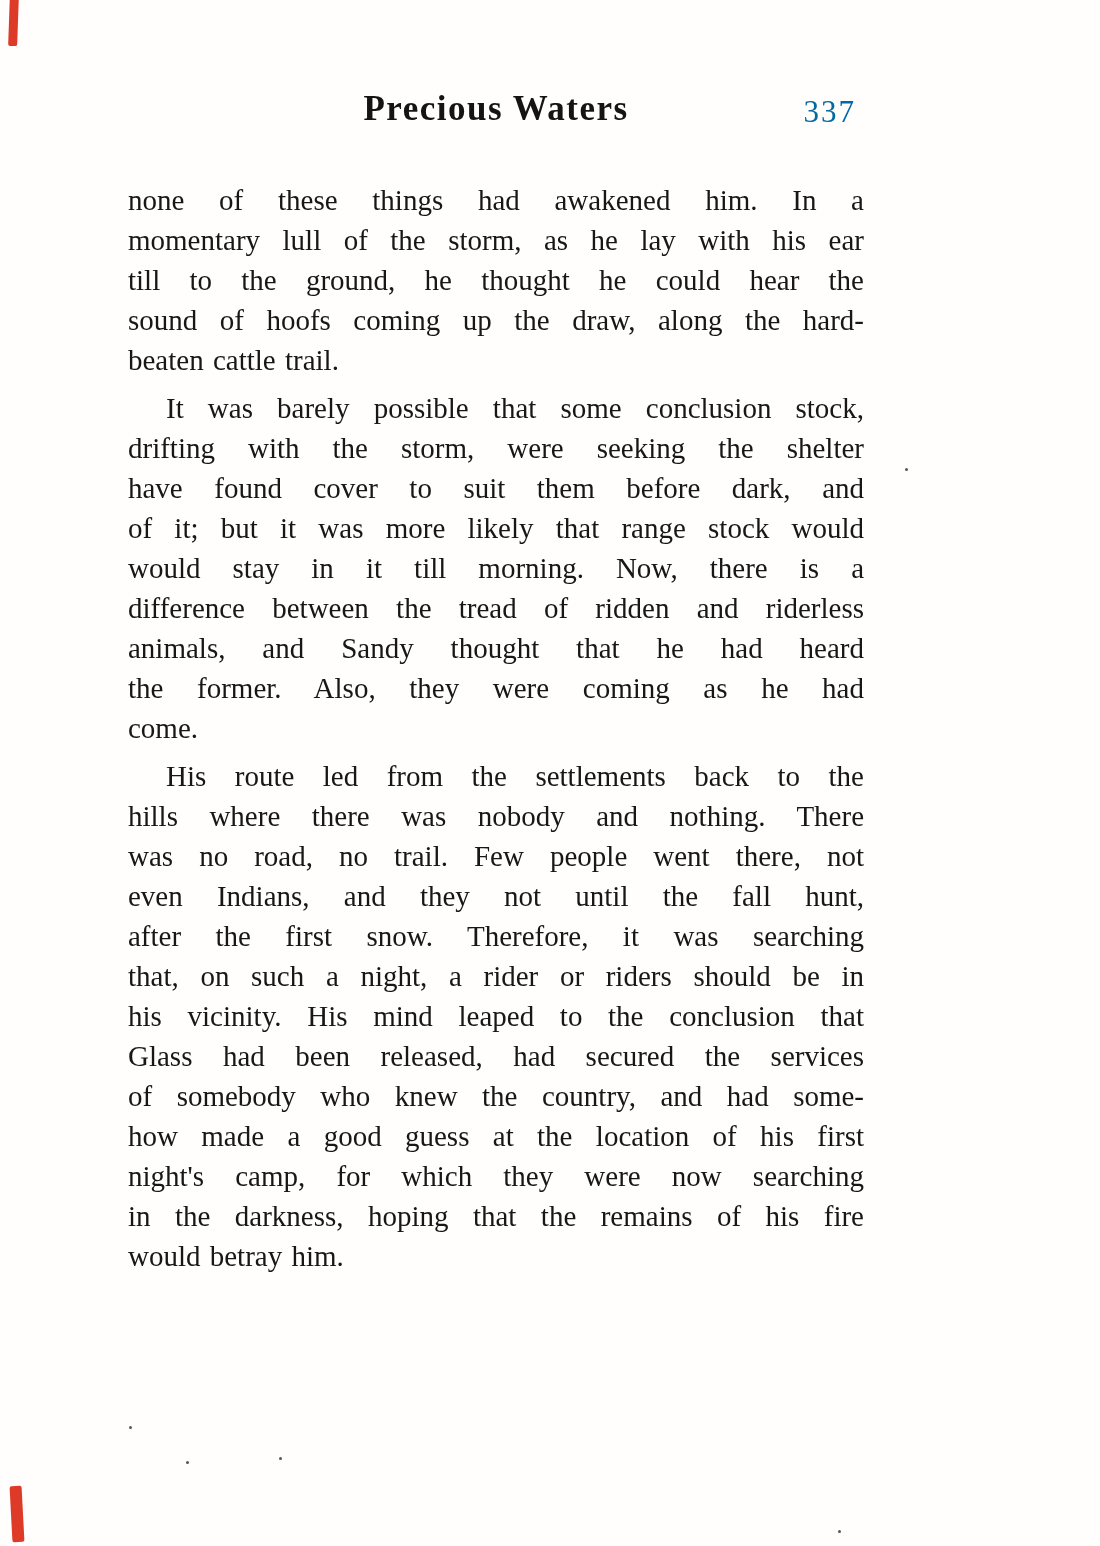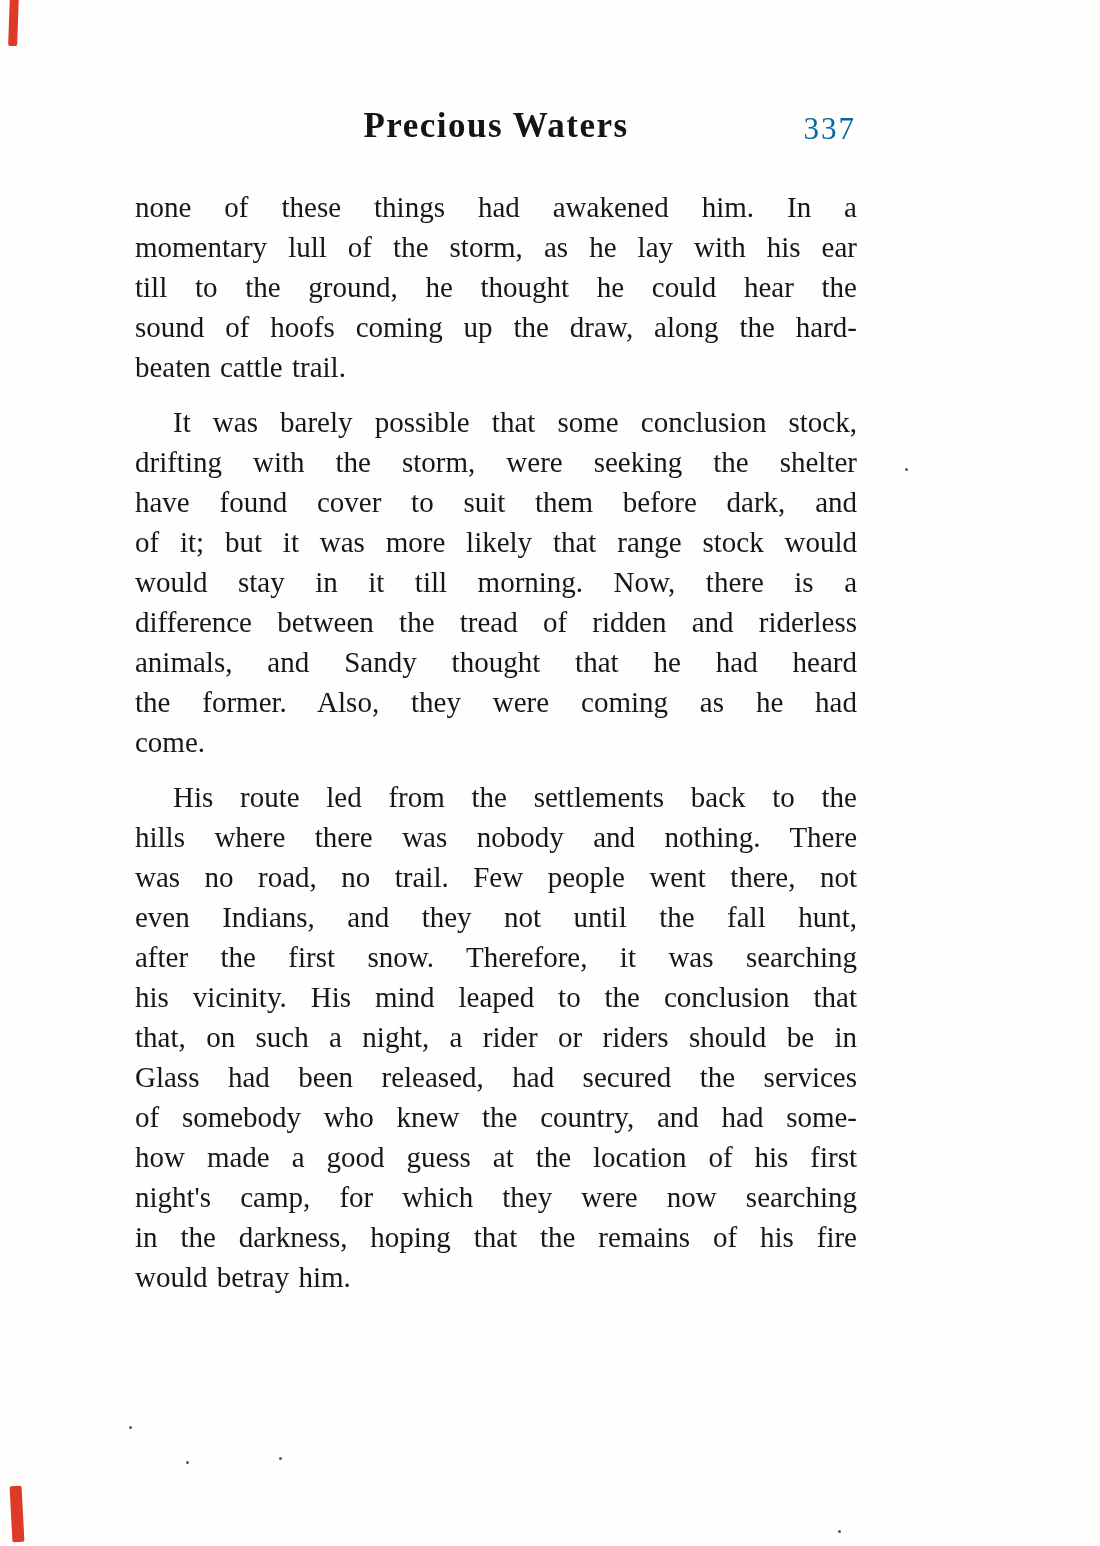--- a/index.html
+++ b/index.html
@@ -11,21 +11,21 @@
     position: relative;
     width: 1100px;
     height: 1546px;
     background: #fffefd;
     overflow: hidden;
     font-family: "Liberation Serif", "DejaVu Serif", serif;
     color: #191715;
   }
   .header {
     position: absolute;
-    top: 106px;
+    top: 89px;
     left: 120px;
     width: 752px;
     height: 44px;
   }
   .running-title {
     text-align: center;
     font-size: 35px;
     font-weight: bold;
     letter-spacing: 1.5px;
     color: #161412;
@@ -41,21 +41,21 @@
   }
   .body-text {
     position: absolute;
     top: 172px;
     left: 120px;
     width: 752px;
     font-size: 29px;
     line-height: 40px;
     word-spacing: 2px;
   }
-  .paragraph { margin: 15px; }
+  .paragraph { margin: 8px; }
   .line {
     height: 40px;
     text-align: justify;
     text-align-last: justify;
     white-space: nowrap;
   }
   .line.indent { text-indent: 38px; }
   .line.last {
     text-align-last: left;
   }
@@ -117,22 +117,22 @@
         <div class="line">animals, and Sandy thought that he had heard</div>
         <div class="line">the former.  Also, they were coming as he had</div>
         <div class="line last">come.</div>
       </div>
       <div class="paragraph">
         <div class="line indent">His route led from the settlements back to the</div>
         <div class="line">hills where there was nobody and nothing.  There</div>
         <div class="line">was no road, no trail.  Few people went there, not</div>
         <div class="line">even Indians, and they not until the fall hunt,</div>
         <div class="line">after the first snow.  Therefore, it was searching</div>
+        <div class="line">that, on such a night, a rider or riders should be in</div>
         <div class="line">his vicinity.  His mind leaped to the conclusion that</div>
-        <div class="line">that, on such a night, a rider or riders should be in</div>
         <div class="line">Glass had been released, had secured the services</div>
         <div class="line">of somebody who knew the country, and had some-</div>
         <div class="line">how made a good guess at the location of his first</div>
         <div class="line">night's camp, for which they were now searching</div>
         <div class="line">in the darkness, hoping that the remains of his fire</div>
         <div class="line last">would betray him.</div>
       </div>
     </div>
 
   <div class="speck" style="left:905px; top:468px;"></div>

